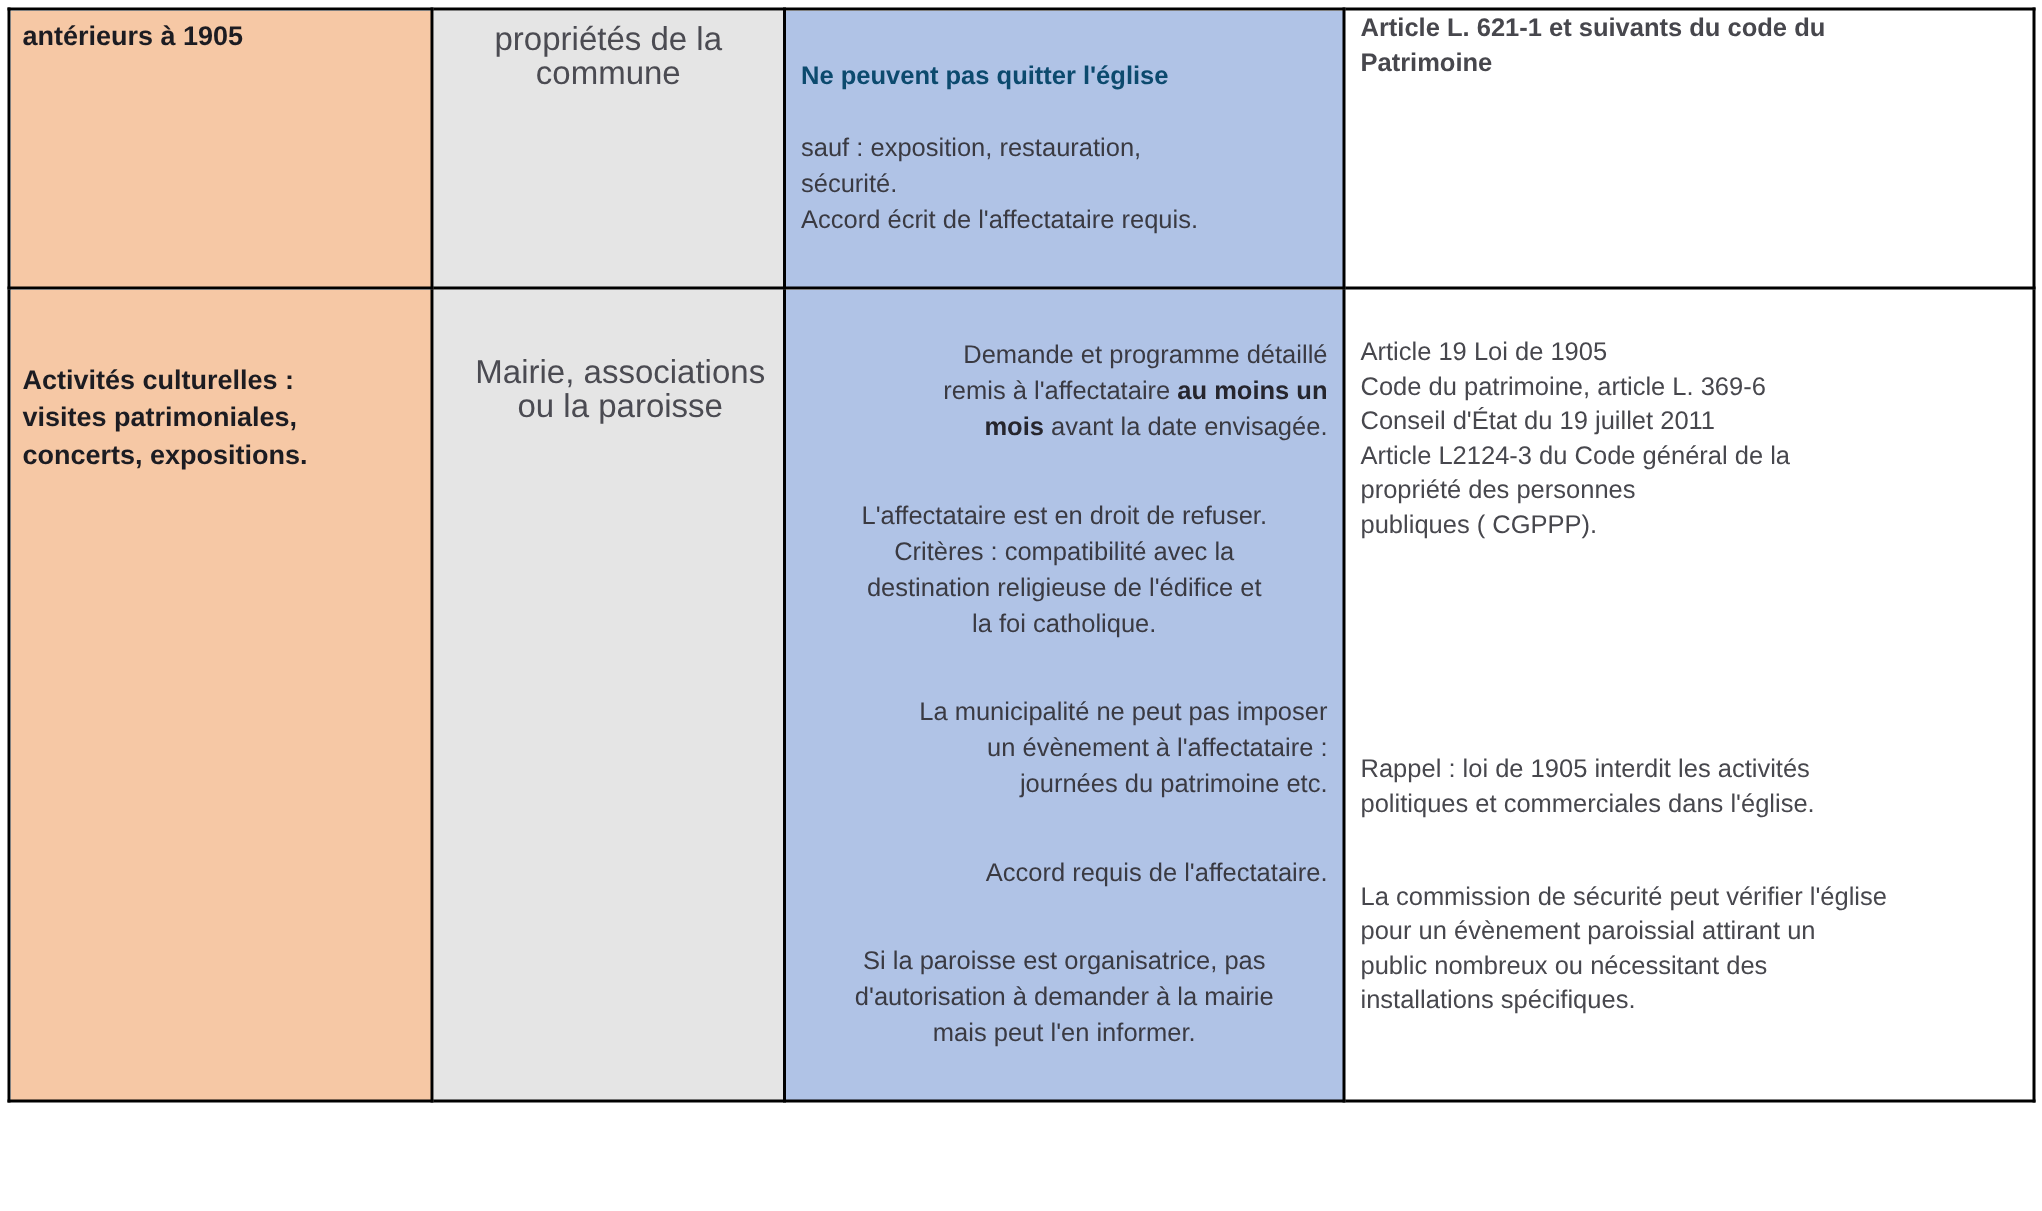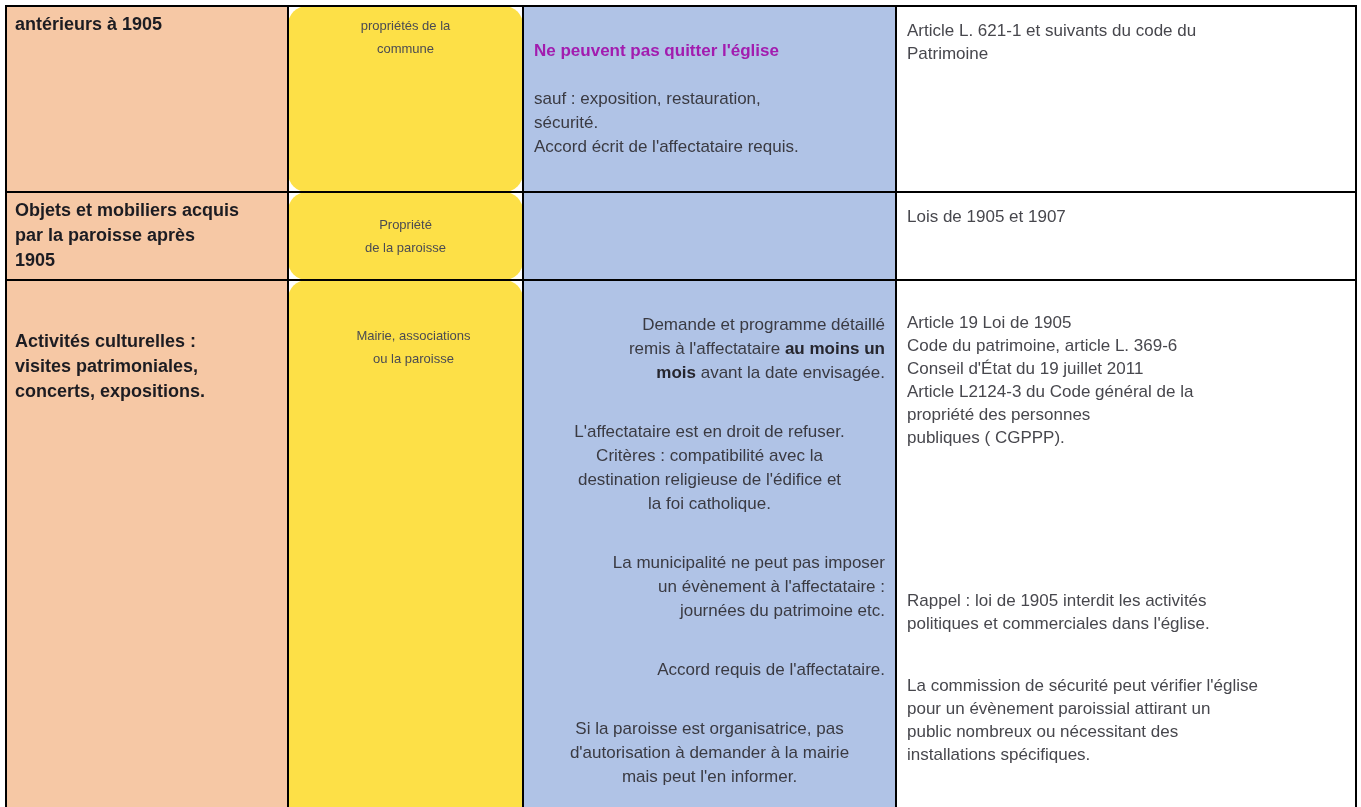--- a/index.html
+++ b/index.html
@@ -30,61 +30,60 @@
 
   td.hd{
     background:var(--peach);
     color:var(--hd-text);
     font-weight:700;
     font-size:18px;line-height:25px;
     padding:5px 8px;
     white-space:pre-line;
   }
   td.own{
-    background:#fde047;
+    background:#e5e5e5;
     color:var(--body-text);
-    font-size:13px;line-height:23px;
+    font-size:22px;line-height:23px;
     text-align:center;
     padding:7px 8px;
     white-space:pre-line;
-    border-radius:19px;
   }
   td.rule{
     background:var(--blue);
     color:var(--rule-text);
     font-size:17px;line-height:24px;
     padding:8px 10px;
     white-space:pre-line;
   }
   td.ref{
     background:#ffffff;
     color:var(--ref-text);
     font-size:17px;line-height:23px;
     padding:7px 10px;
     white-space:pre-line;
   }
 
-  .bold-line{font-weight:700;color:#a21caf;}
+  .bold-line{font-weight:700;color:#0c4a6e;}
   .b{font-weight:700;color:#26262e;}
 
   
   td.v-mid{vertical-align:middle;}
   #r3c1{padding-top:48px;}
   #r3c2{padding:0;}
   .r3c2-inner{
     display:flex;flex-direction:column;justify-content:flex-start;
     height:397px;padding:20px 8px 42px 24px;
   }
   #r3c3 .p{margin:0 0 11px 0;}
   #r3c3 .p:last-child{margin-bottom:0;}
   .t-center{text-align:right;}
   .t-left{text-align:center;}
   #r3c4 .blk2{margin-top:117px;}
   #r3c4 .blk3{margin-top:16px;}
-  #r2c4, #r1c4{padding-top:12px;}
+  #r2c4, #r1c4{padding-top:0;font-weight:bold;}
 </style>
 </head>
 <body>
 
 <div class="page">
   <table class="grid">
     <tbody>
         <tr class="r1">
       <td class="c1 hd" id="r1c1">antérieurs à 1905</td>
       <td class="c2 own" id="r1c2">propriétés de la
@@ -92,29 +91,20 @@
       <td class="c3 rule" id="r1c3">
         <div class="bold-line">Ne peuvent pas quitter l'église</div>
         <div>sauf : exposition, restauration,
 sécurité.
 Accord écrit de l'affectataire requis.</div>
       </td>
       <td class="c4 ref" id="r1c4">Article L. 621-1 et suivants du code du
 Patrimoine</td>
     </tr>
 
-    <tr class="r2">
-      <td class="c1 hd" id="r2c1">Objets et mobiliers acquis
-par la paroisse après
-1905</td>
-      <td class="c2 own v-mid" id="r2c2">Propriété
-de la paroisse</td>
-      <td class="c3 rule" id="r2c3"></td>
-      <td class="c4 ref" id="r2c4">Lois de 1905 et 1907</td>
-    </tr>
 
     <tr class="r3">
       <td class="c1 hd" id="r3c1">Activités culturelles :
 visites patrimoniales,
 concerts, expositions.</td>
       <td class="c2 own" id="r3c2">
         <div class="r3c2-inner">
           <div>Mairie, associations</div>
           <div>ou la paroisse</div>
         </div>

